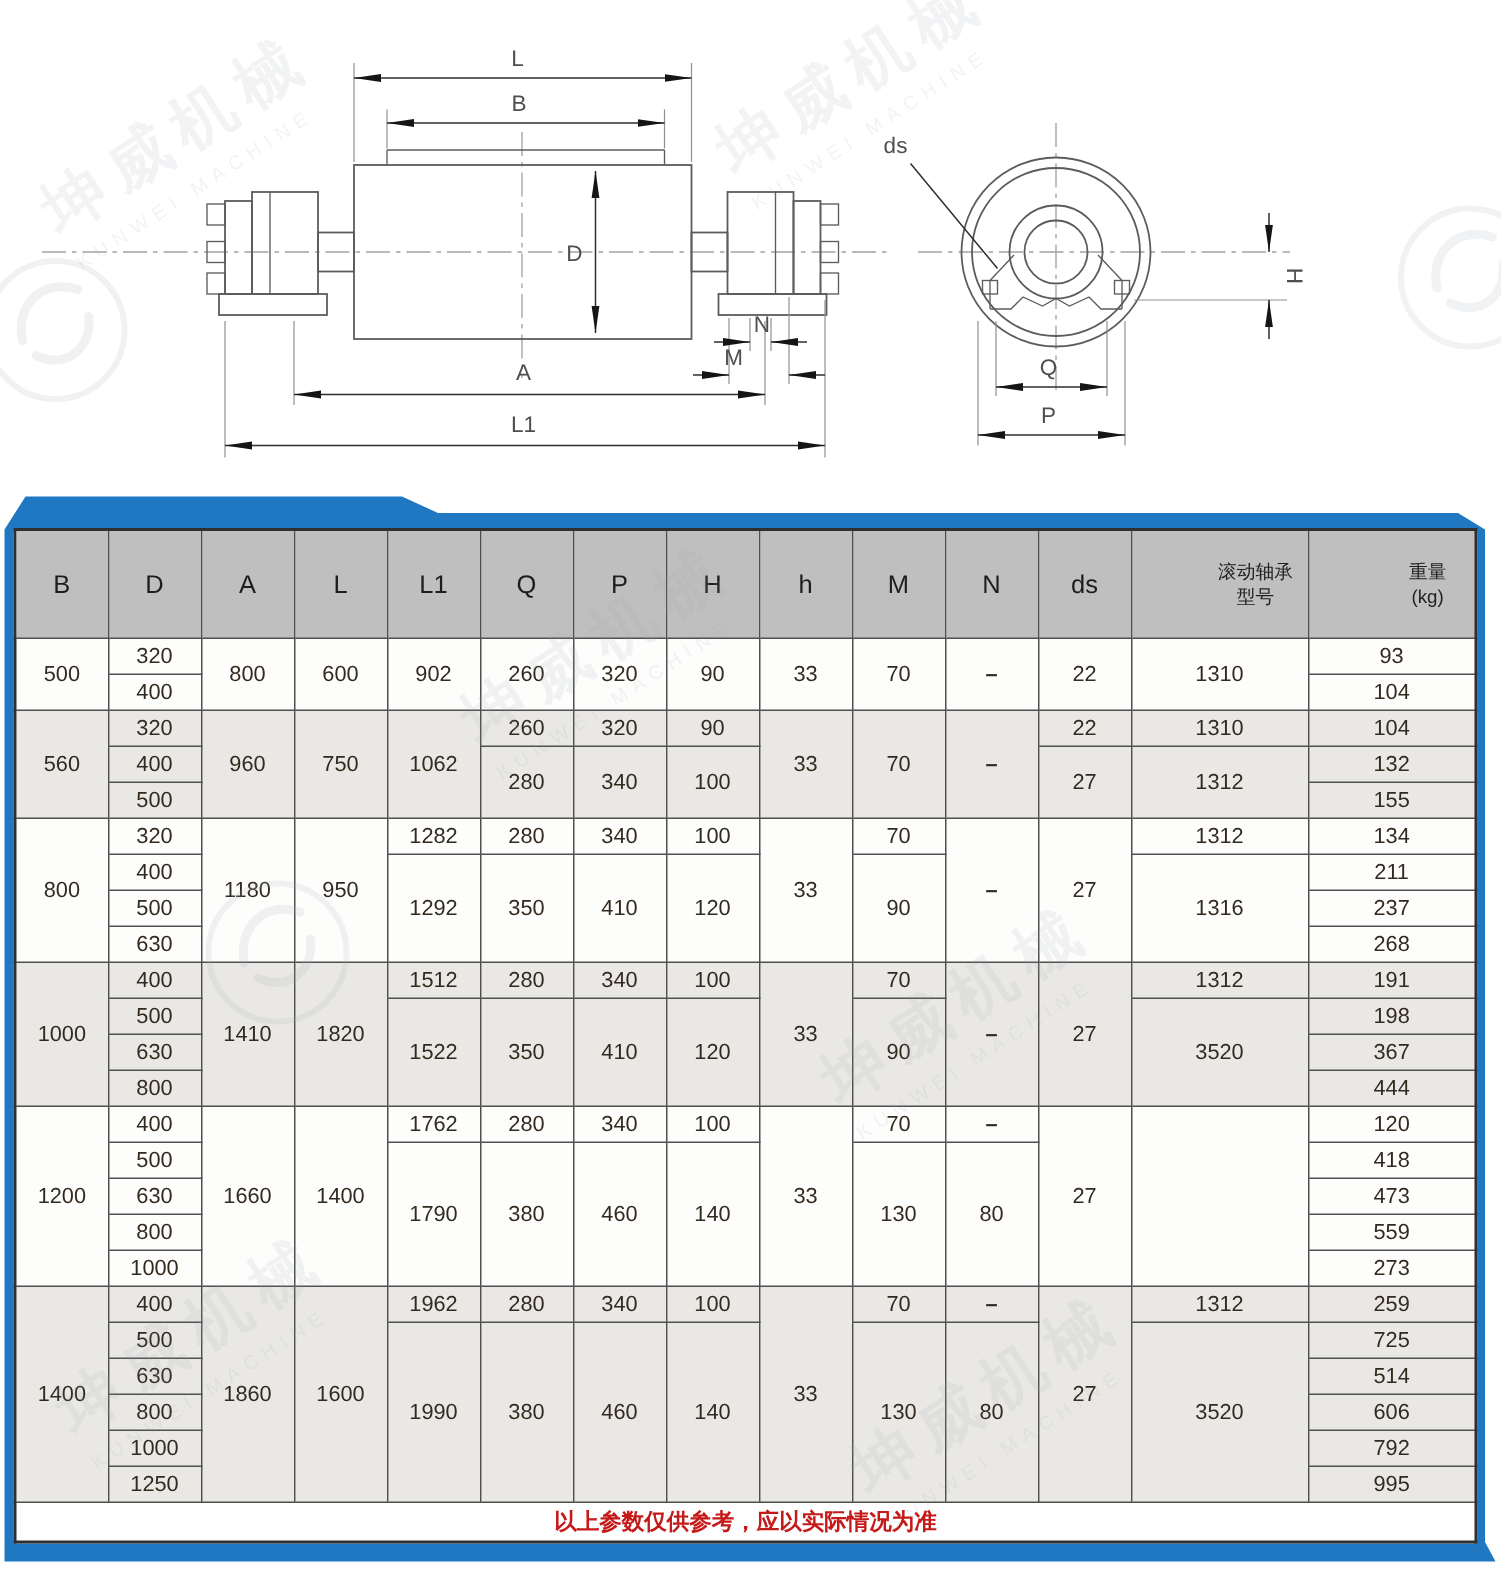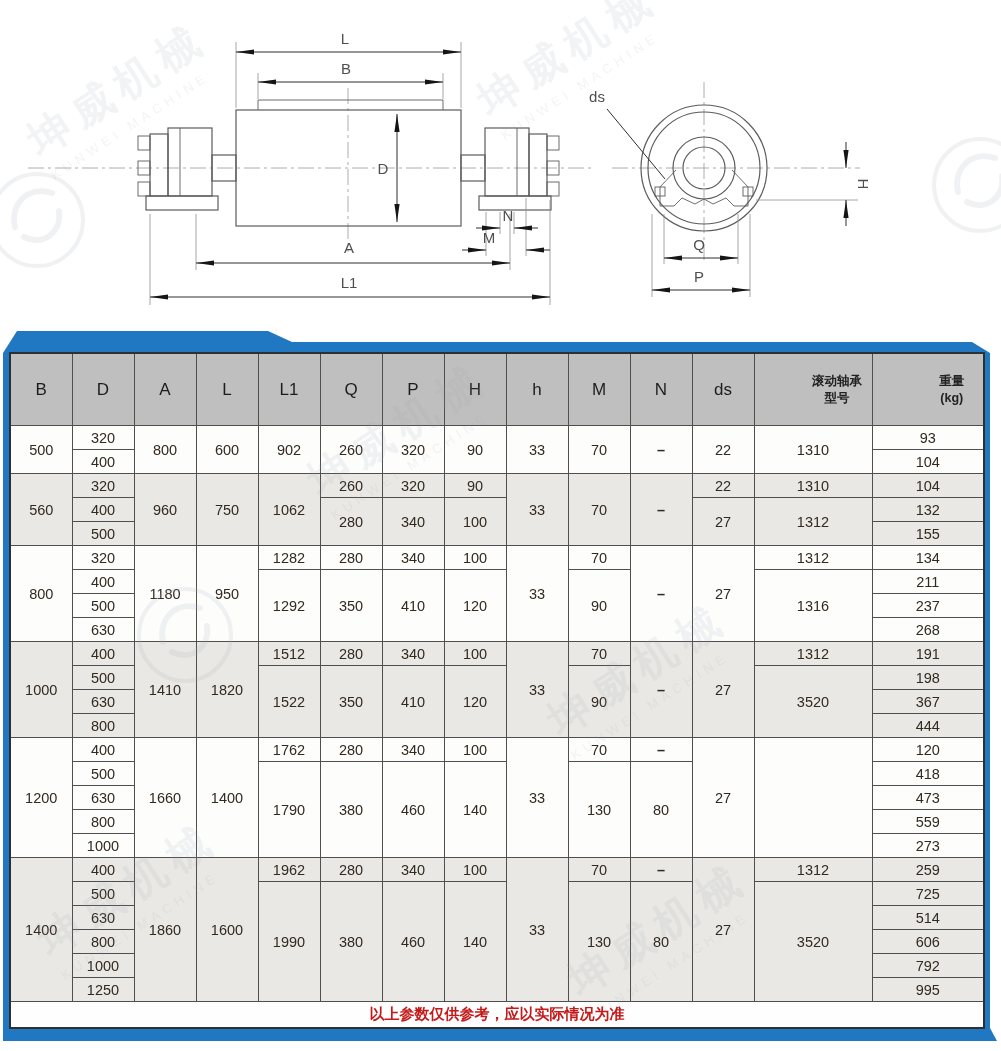--- a/index.html
+++ b/index.html
@@ -18,21 +18,21 @@
   .ex{stroke:#909090;stroke-width:0.8;fill:none;}
   .dim{stroke:#2e2e2e;stroke-width:1;fill:none;}
   .lbl{font-family:"Liberation Sans","DejaVu Sans",sans-serif;font-size:15px;fill:#4f4f4f;}
 
   
   table.spec{border-collapse:collapse;table-layout:fixed;width:100%;background:#fdfdfc;
              border:2px solid #2f2f2f;}
   table.spec th,table.spec td{border:1px solid #4f4f4f;text-align:center;vertical-align:middle;
              padding:0;overflow:hidden;}
   table.spec thead th{background:#c0bfbf;height:71px;font-size:17px;font-weight:500;color:#1d1d1d;}
-  table.spec thead th.cjk{font-size:12.5px;font-weight:700;line-height:1.35;color:#222;padding-left:48px;}
+  table.spec thead th.cjk{font-size:12.5px;font-weight:400;line-height:1.35;color:#222;padding-left:48px;}
   table.spec tbody td{height:23px;font-size:14.5px;color:#32291f;}
   tr.shade td{background:#e9e8e4;}
   tr.light td{background:#fdfdfc;}
   td.dash{font-weight:700;}
   table.spec tfoot td{height:25px;color:#c41a1a;font-weight:700;font-size:15px;background:#fefefe;}
 
   
   .wm{position:absolute;transform:rotate(-33deg);color:#99a0ae;opacity:0.12;white-space:nowrap;}
   .wm .cn{font-size:42px;letter-spacing:9px;font-weight:700;}
   .wm .en{display:block;font-size:13px;letter-spacing:5px;margin-top:2px;}

